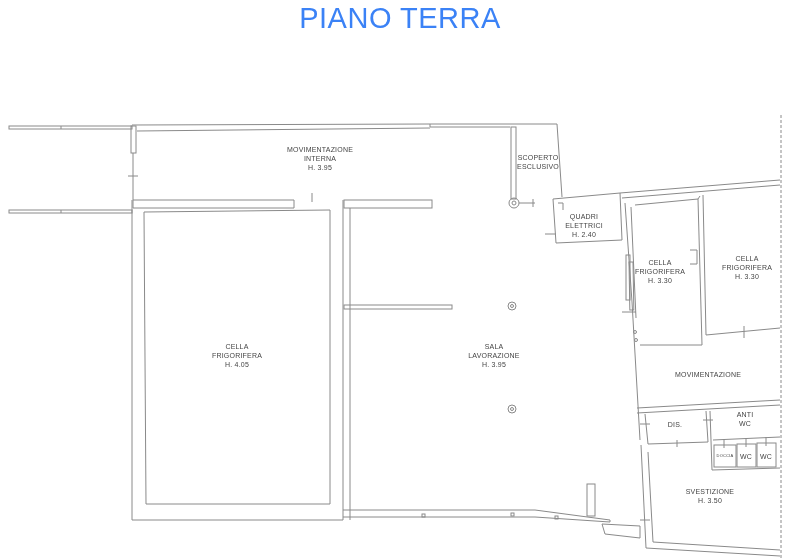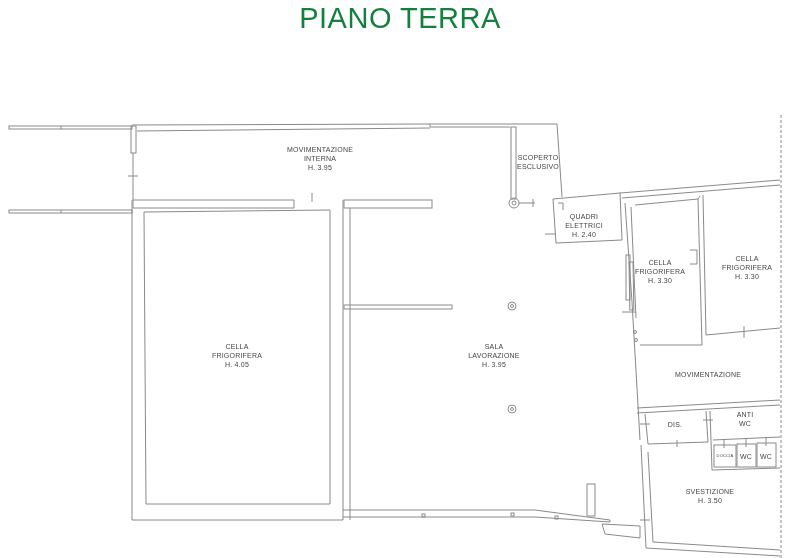--- a/index.html
+++ b/index.html
@@ -1,17 +1,17 @@
 <!DOCTYPE html>
 <html><head>
 <meta charset="utf-8">
 <style>
   html, body { margin: 0; padding: 0; background: #ffffff; }
   body { width: 800px; height: 558px; position: relative; overflow: hidden; font-family: "Liberation Sans", sans-serif; }
-  .title { position: absolute; top: 2px; left: 0; width: 800px; text-align: center; font-size: 29px; color: #15803d; letter-spacing: 0.5px; }
+  .title { position: absolute; top: 2px; left: 0; width: 800px; text-align: center; font-size: 29px; color: #3b82f6; letter-spacing: 0.5px; }
   svg.plan { position: absolute; left: 0; top: 0; }
   .lbl { position: absolute; text-align: center; font-size: 7px; line-height: 9px; color: #444; white-space: nowrap; transform: translateX(-50%); letter-spacing: 0.2px; }
   .lbl span { display: block; }
   .lbl.small { font-size: 6px; line-height: 8px; }
 </style>
 </head>
 <body>
 
 <div class="title">PIANO TERRA</div>
 

